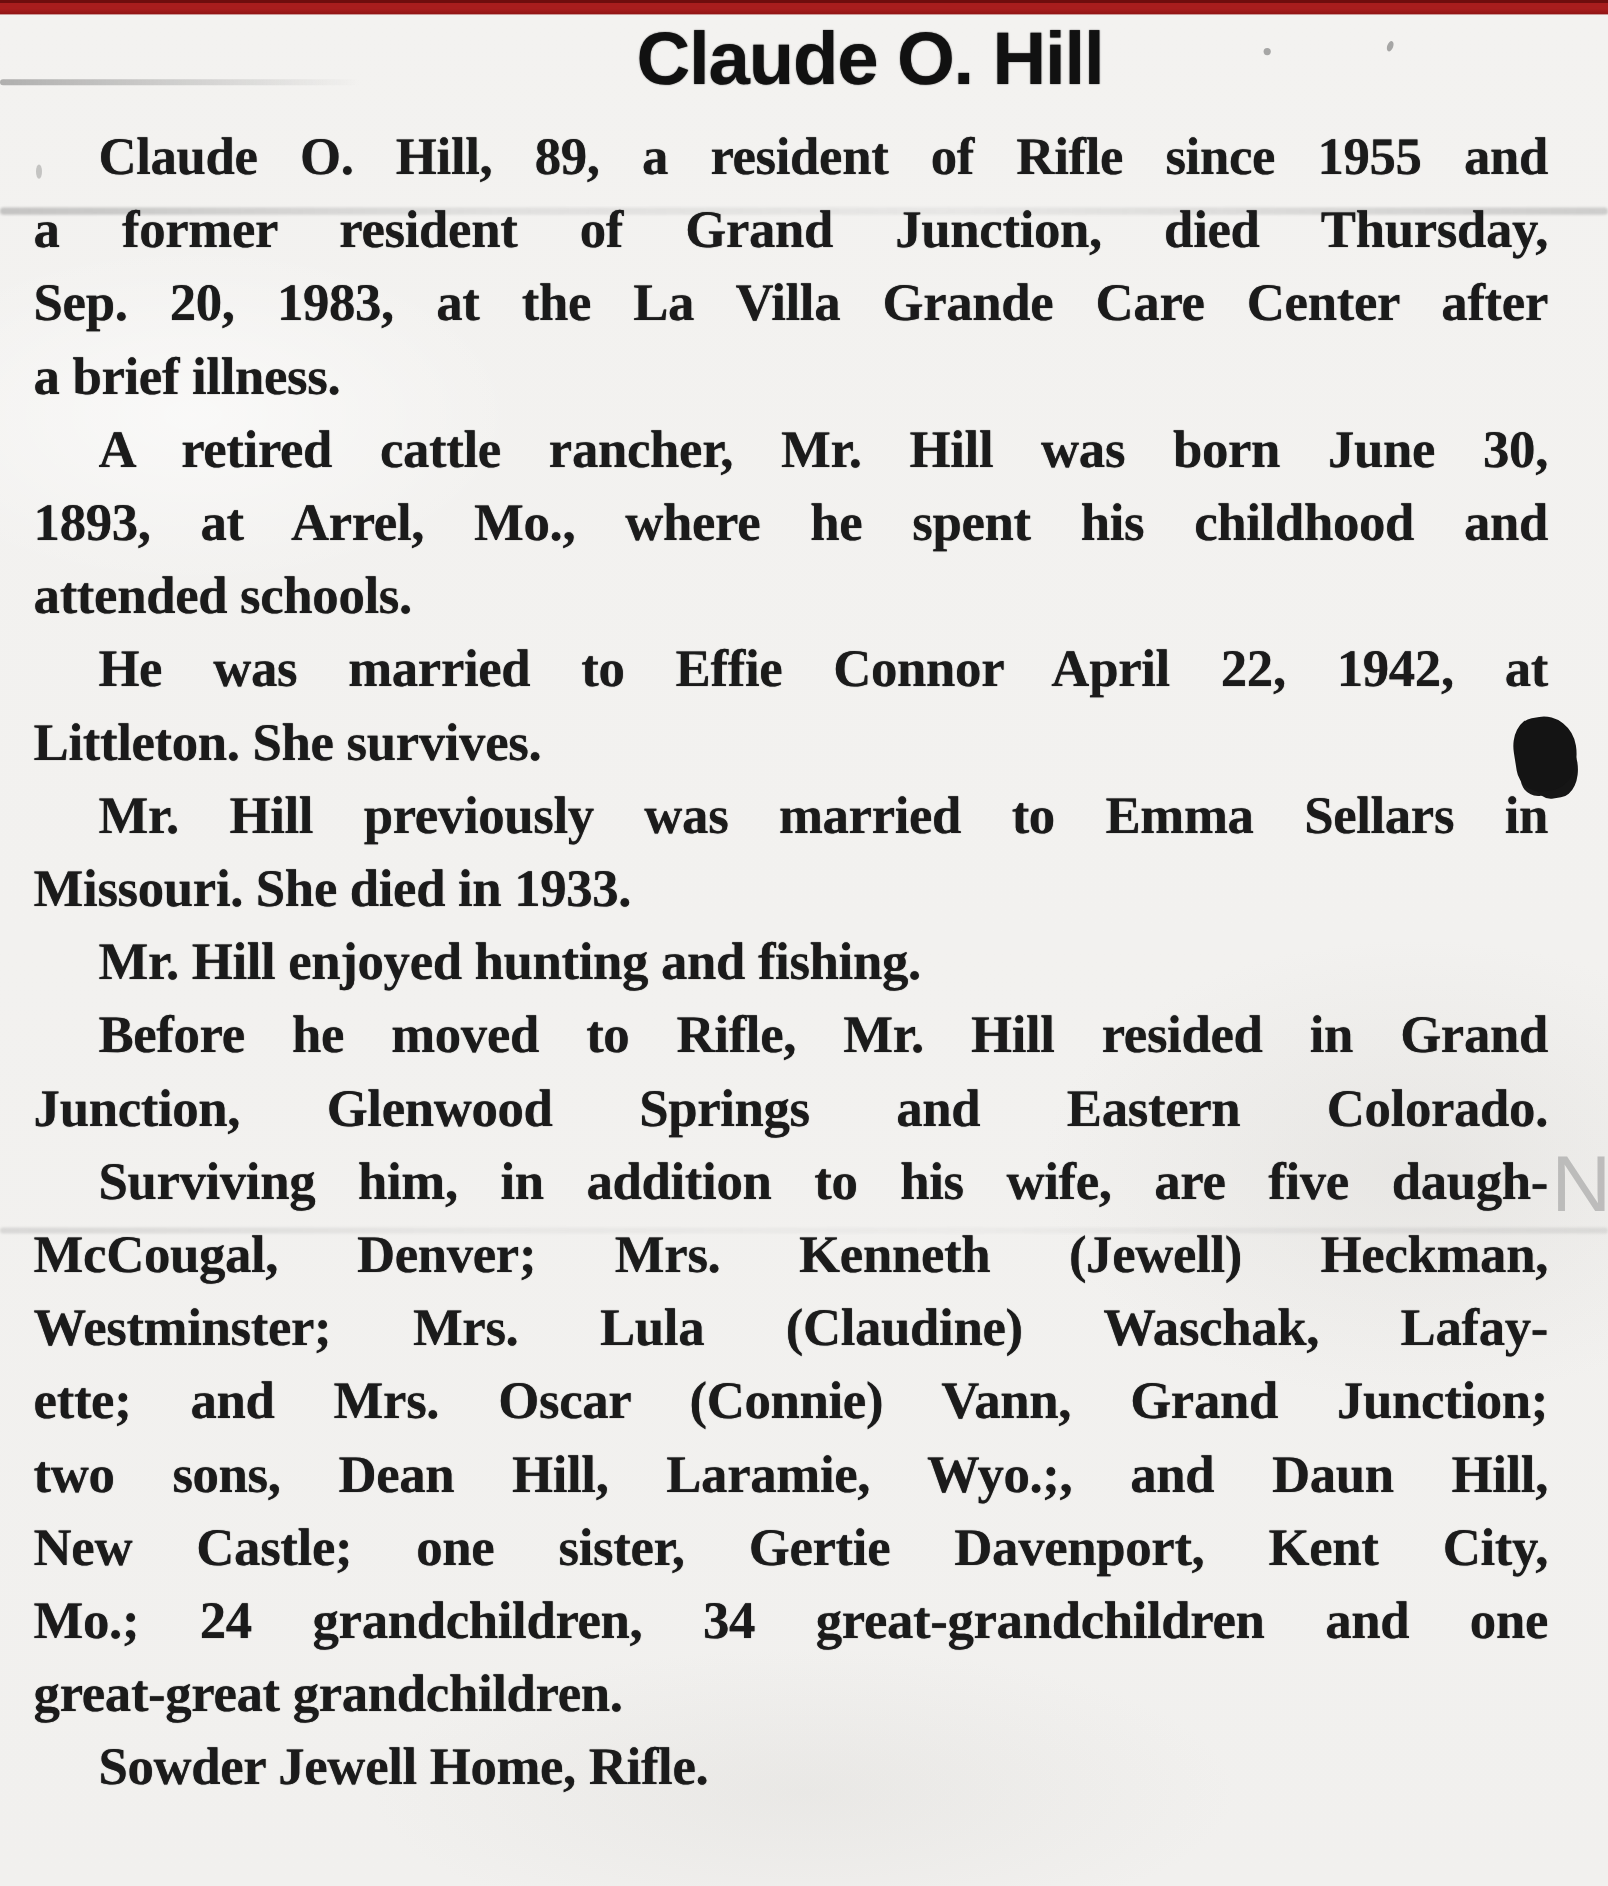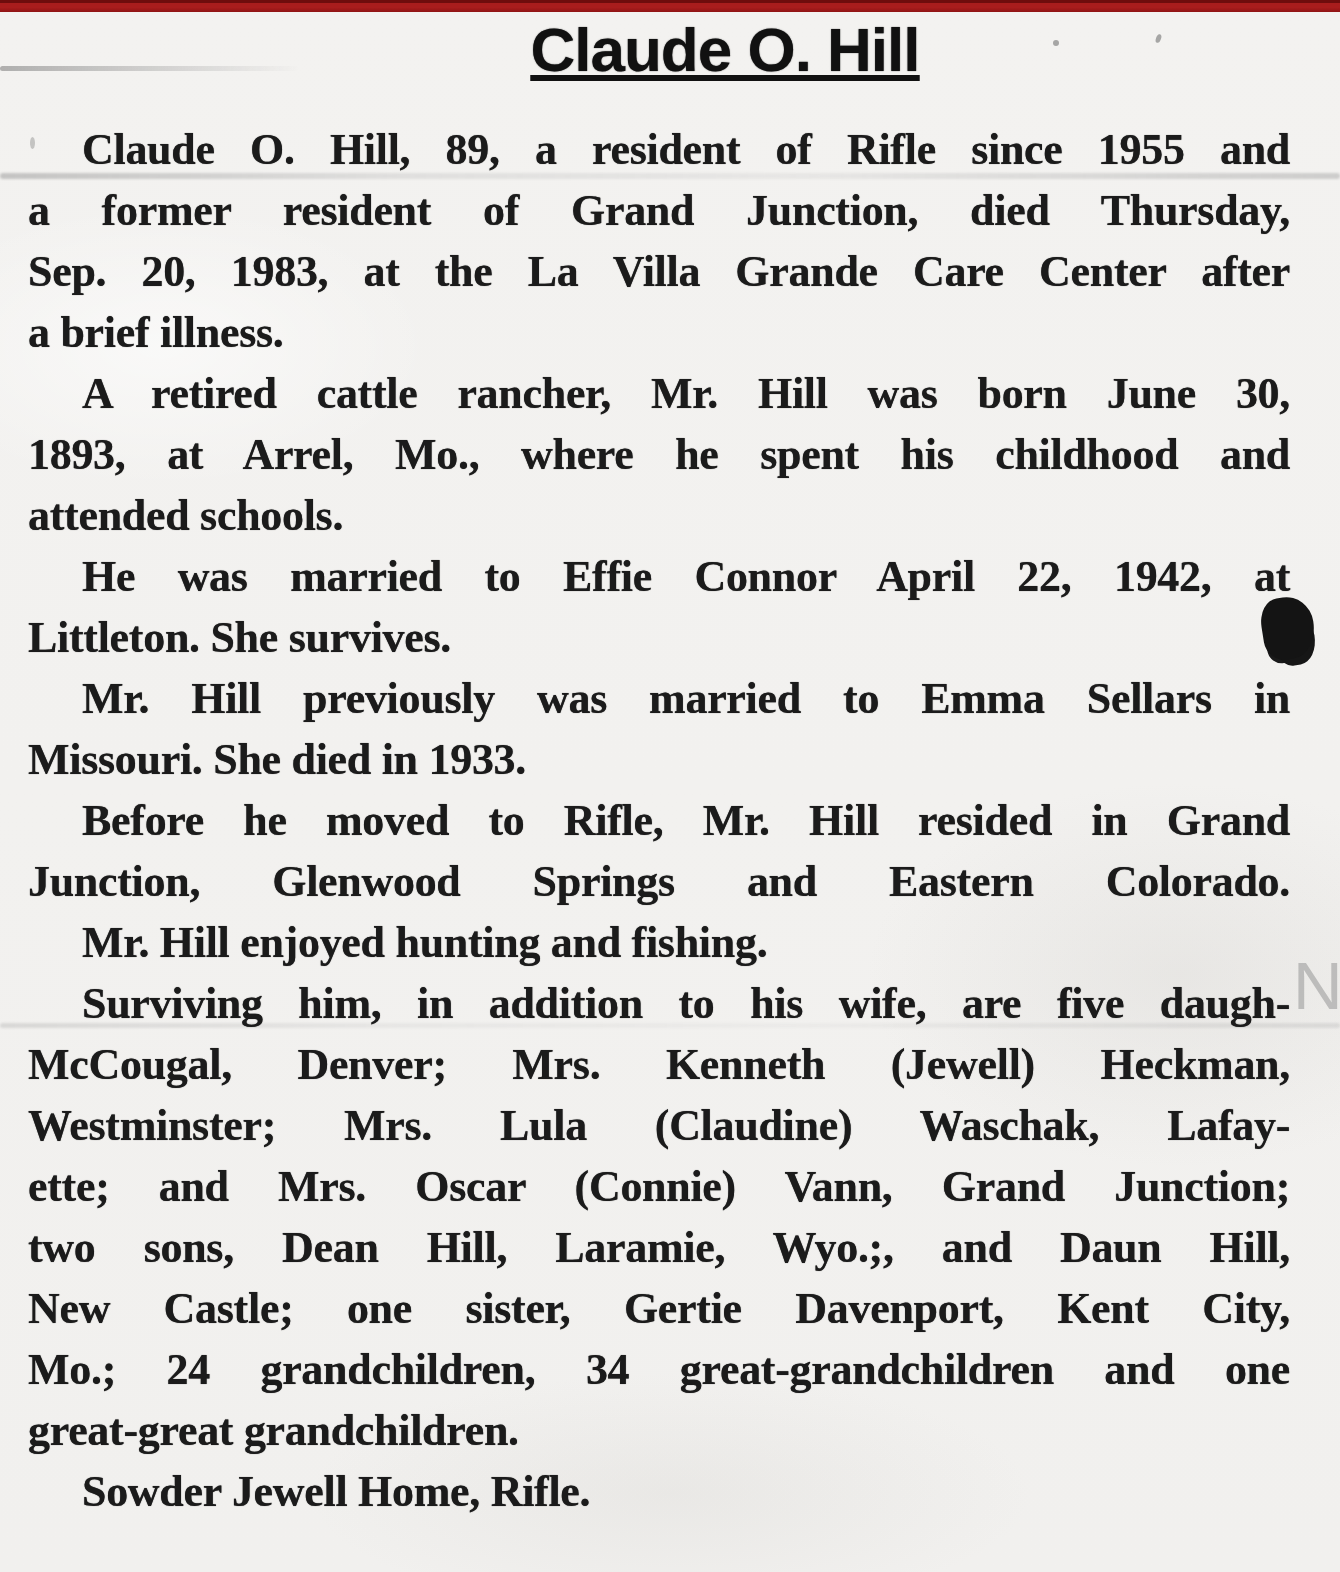--- a/index.html
+++ b/index.html
@@ -16,28 +16,27 @@
   }
   .topbar{
     position:absolute;top:0;left:0;width:100%;height:12px;
     background:linear-gradient(#6e0d0d 0 22%, #a81d1d 22% 62%, #8f1414 100%);
   }
   .headline{
     position:absolute;top:14px;left:0;width:100%;
     margin:0;text-align:center;padding-left:110px;box-sizing:border-box;
     font-family:"Liberation Sans", sans-serif;
     font-size:62px;font-weight:700;letter-spacing:-1px;
-    color:#111;text-shadow:0 0 1.2px rgba(10,10,10,.75);text-decoration:underline;
+    color:#111;text-shadow:0 0 1.2px rgba(10,10,10,.75);
   }
   .bodytext{
     position:absolute;top:100px;left:28px;width:1262px;
     font-size:44px;font-weight:700;color:#1b1b1b;
     text-shadow:0 0 .8px rgba(15,15,15,.8);
     letter-spacing:-.3px;
-    margin-top:19px;
   }
   .line{line-height:61px;min-height:61px;}
   .j{text-align:justify;text-align-last:justify;text-justify:inter-word;}
   .indent{text-indent:54px;}
   .scanline{
     position:absolute;left:0;width:100%;height:6px;border-radius:3px;
     background:linear-gradient(90deg, rgba(150,150,150,.5), rgba(190,190,190,.35) 30%, rgba(200,200,200,.25) 60%, rgba(160,160,160,.45));
     filter:blur(1px);
   }
   .l1{top:173px;}
@@ -100,26 +99,26 @@
       <div class="line j indent">He was married to Effie Connor April 22, 1942, at</div>
       <div class="line">Littleton. She survives.</div>
     </div>
 
     <div class="para">
       <div class="line j indent">Mr. Hill previously was married to Emma Sellars in</div>
       <div class="line">Missouri. She died in 1933.</div>
     </div>
 
     <div class="para">
-      <div class="line j indent">Before he moved to Rifle, Mr. Hill resided in Grand</div>
-      <div class="line j">Junction, Glenwood Springs and Eastern Colorado.</div>
+      <div class="line indent">Mr. Hill enjoyed hunting and fishing.</div>
     </div>
 
     <div class="para">
-      <div class="line indent">Mr. Hill enjoyed hunting and fishing.</div>
+      <div class="line j indent">Before he moved to Rifle, Mr. Hill resided in Grand</div>
+      <div class="line j">Junction, Glenwood Springs and Eastern Colorado.</div>
     </div>
 
     <div class="para">
       <div class="line j indent">Surviving him, in addition to his wife, are five daugh-</div>
       <div class="line j">McCougal, Denver; Mrs. Kenneth (Jewell) Heckman,</div>
       <div class="line j">Westminster; Mrs. Lula (Claudine) Waschak, Lafay-</div>
       <div class="line j">ette; and Mrs. Oscar (Connie) Vann, Grand Junction;</div>
       <div class="line j">two sons, Dean Hill, Laramie, Wyo.;, and Daun Hill,</div>
       <div class="line j">New Castle; one sister, Gertie Davenport, Kent City,</div>
       <div class="line j">Mo.; 24 grandchildren, 34 great-grandchildren and one</div>

